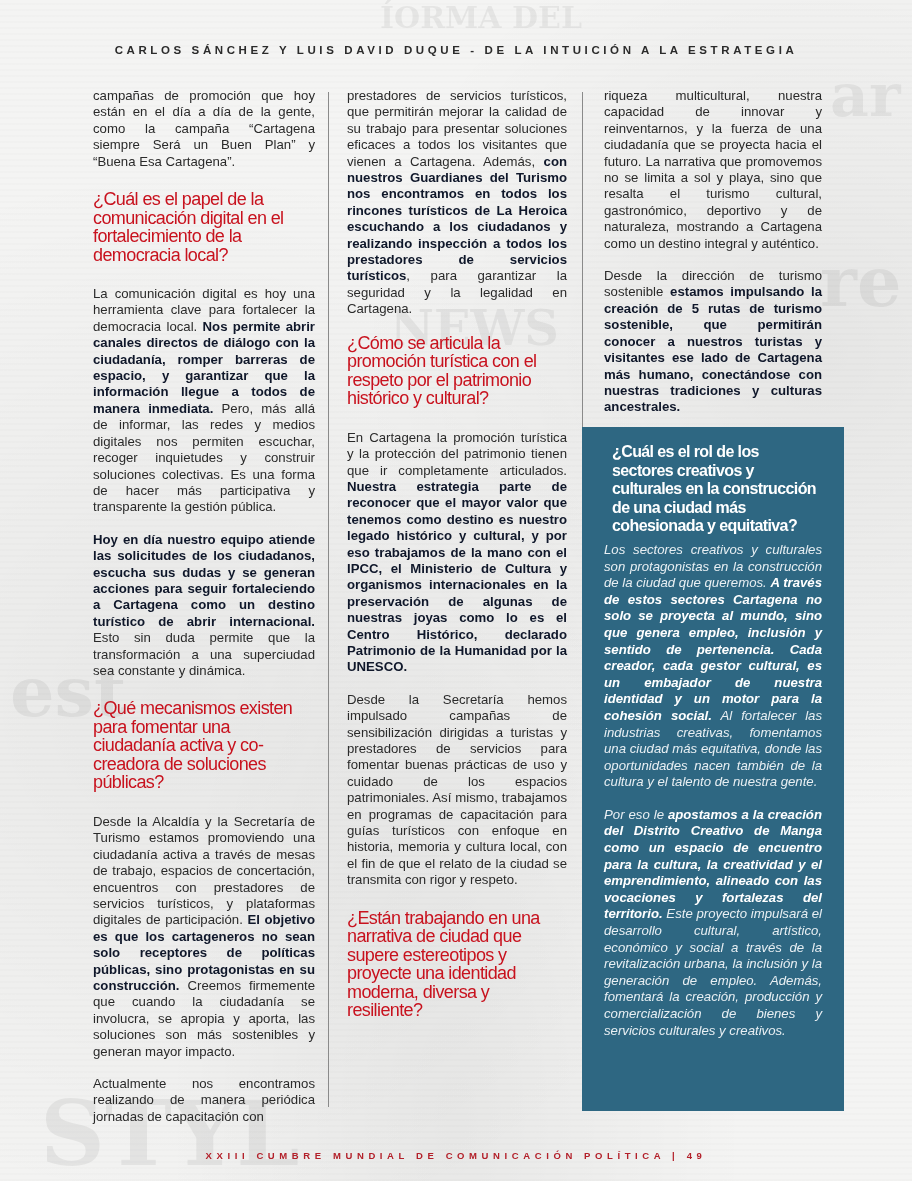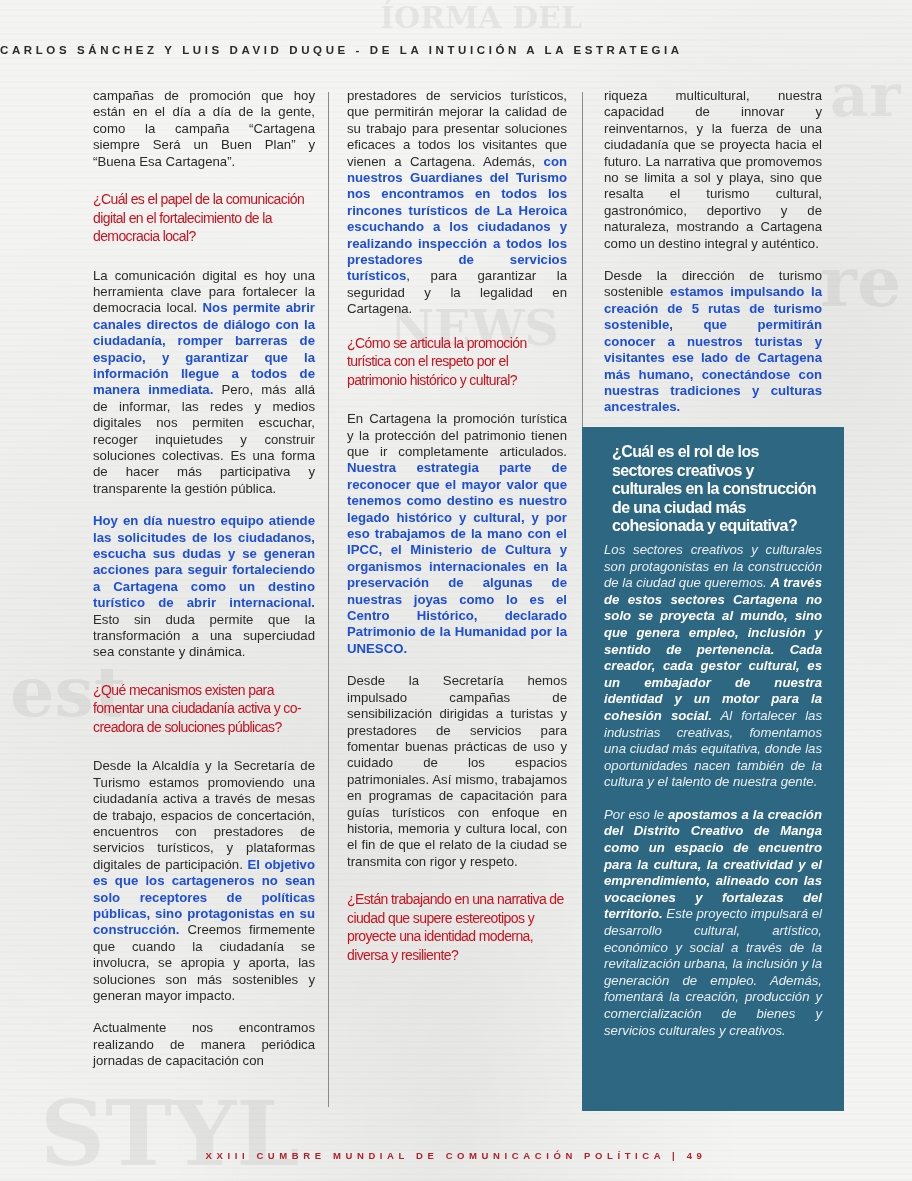--- a/index.html
+++ b/index.html
@@ -15,40 +15,40 @@
       radial-gradient(ellipse at 20% 60%, rgba(0,0,0,0.05), transparent 55%),
       radial-gradient(ellipse at 90% 30%, rgba(0,0,0,0.06), transparent 40%),
       radial-gradient(ellipse at 50% 95%, rgba(0,0,0,0.05), transparent 45%),
       repeating-linear-gradient(0deg, rgba(0,0,0,0.012) 0 2px, transparent 2px 6px);
   }
   .bg-word {
     position: absolute; color: rgba(0,0,0,0.06);
     font-family: "DejaVu Serif", serif; font-weight: bold; z-index: 0;
   }
   .running-header {
-    position: absolute; top: 44px; left: 0; width: 912px; 
+    position: absolute; top: 44px; left: 0; width: 912px; text-align: center;
     font-size: 11.5px; letter-spacing: 3.6px; font-weight: bold; color: #2b2b2b; z-index: 2;
   }
   .footer {
     position: absolute; top: 1150px; left: 0; width: 912px; text-align: center;
     font-size: 9.5px; letter-spacing: 4.6px; color: #b3202a; font-weight: bold; z-index: 2;
   }
   .col {
     position: absolute; top: 88px; z-index: 2;
     font-size: 13.2px; line-height: 16.4px; text-align: justify;
   }
   .col p { margin: 0 0 16px 0; }
-  .col b { color: #1d4ed8; }
+  .col b { color: #0f172a; }
   .col1 { left: 93px; width: 222px; }
   .col2 { left: 347px; width: 220px; }
   .col3 { left: 604px; width: 218px; }
   .divider { position: absolute; width: 1px; background: #8a8a8a; z-index: 2; }
   .q {
     font-family: "Liberation Sans", sans-serif;
-    color: #c8121e; font-size: 14px; line-height: 18.5px;
+    color: #c8121e; font-size: 18px; line-height: 18.5px;
     letter-spacing: -0.6px; text-align: left; margin: 20px 0 22px 0;
   }
   .box {
     position: absolute; left: 582px; top: 427px; width: 262px; height: 684px;
     background: #2e6782; z-index: 2; box-sizing: border-box; padding: 16px 22px 0 22px;
     color: #e8eff3;
   }
   .box .q-white {
     color: #ffffff; font-weight: bold; font-size: 16px; line-height: 18.6px;
     letter-spacing: -0.6px; margin: 0 0 6px 8px;

